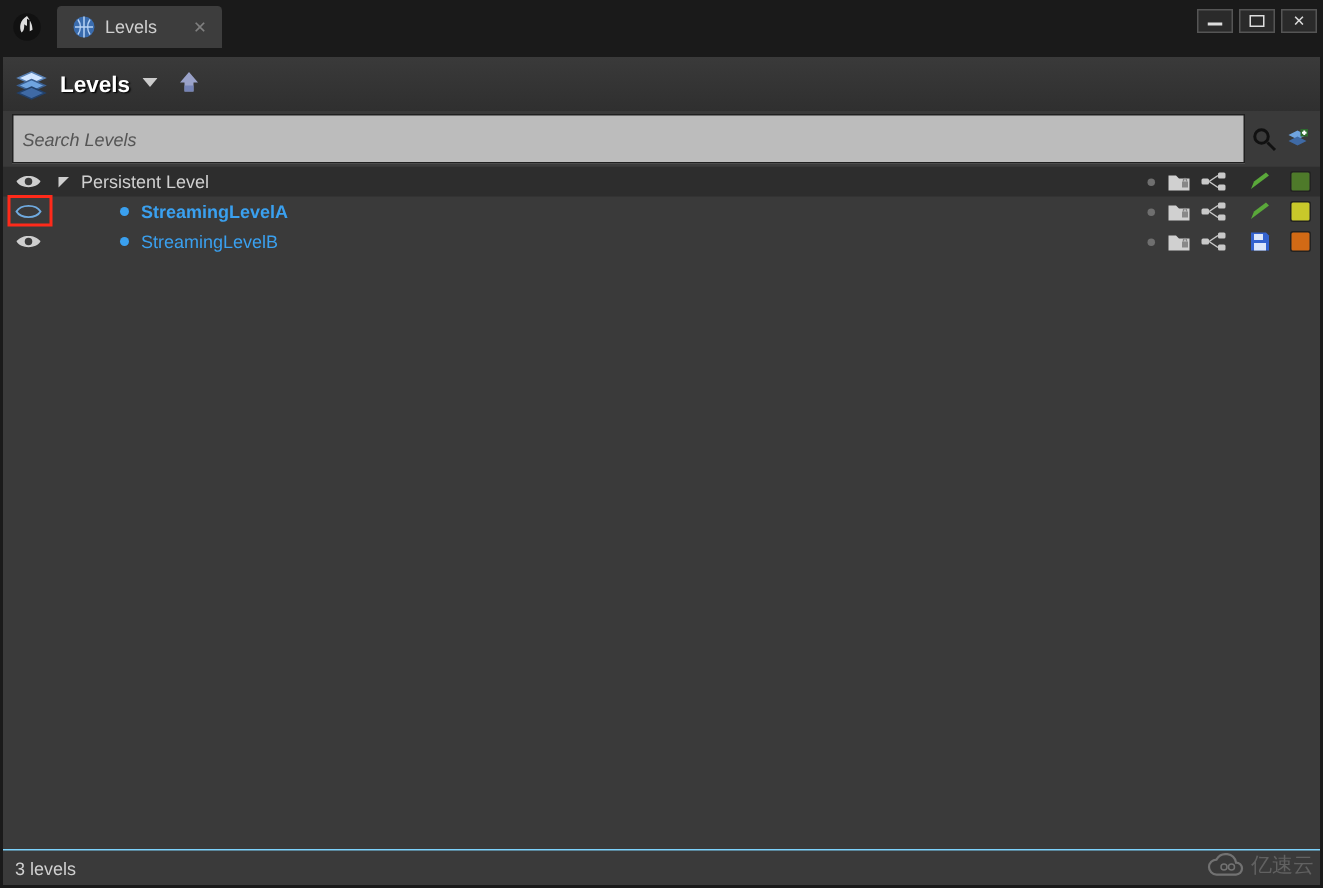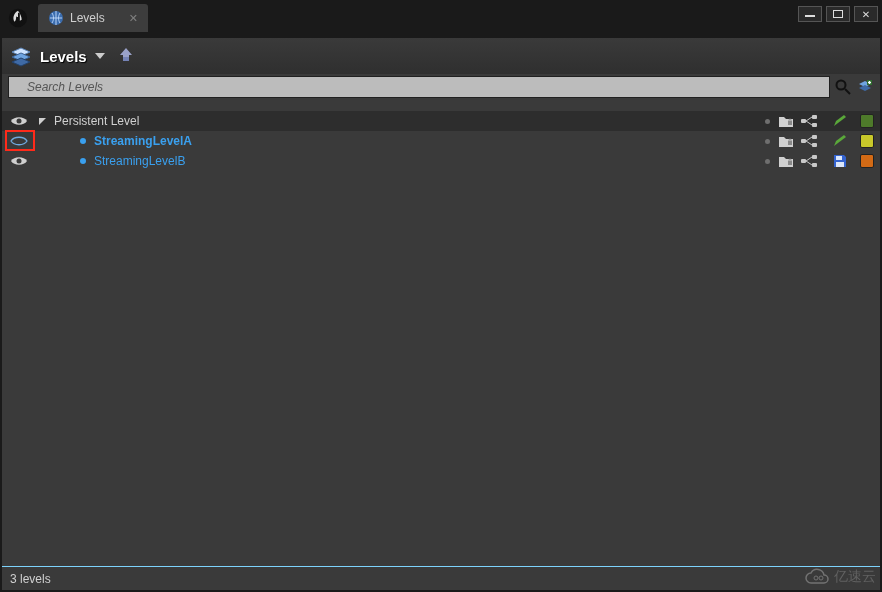--- a/index.html
+++ b/index.html
@@ -20,27 +20,27 @@
 
 
 .toolbar { height: 36px; display: flex; align-items: center; padding: 0 8px; gap: 8px; background: linear-gradient(#3a3a3a, #2f2f2f); }
 .toolbar .stack-icon { width: 22px; height: 22px; }
 .toolbar .toolbar-label { color: #fff; font-size: 15px; font-weight: bold; text-shadow: 1px 1px 1px #000; }
 .toolbar .chevron { color: #ccc; }
 .toolbar .prefab-icon { width: 18px; height: 18px; margin-left: 4px; }
 
 
 .search-row { display: flex; align-items: center; padding: 2px 6px 2px 6px; gap: 4px; }
-.search-input { flex: 1; height: 22px; background: #bcbcbc; border: 1px solid #202020; padding: 0 18px; font-size: 12px; color: #333; }
+.search-input { flex: 1; height: 33px; background: #bcbcbc; border: 1px solid #202020; padding: 0 6px; font-size: 12px; color: #333; }
 .search-input::placeholder { color: #555; font-style: italic; }
 .search-icon { width: 18px; height: 18px; cursor: pointer; display: flex; align-items: center; justify-content: center; }
 .add-icon { width: 18px; height: 18px; cursor: pointer; display: flex; align-items: center; justify-content: center; }
 
 
-.list { flex: 1; background: #3a3a3a; overflow: auto; position: relative; margin-top: 11px; }
+.list { flex: 1; background: #3a3a3a; overflow: auto; position: relative; }
 .row { height: 20px; display: flex; align-items: center; padding: 0 6px; gap: 6px; font-size: 12px; }
 .row.persistent { background: #2d2d2d; }
 .eye-cell { width: 22px; display: flex; justify-content: center; }
 .expand-cell { width: 12px; display: flex; justify-content: center; color: #cfcfcf; font-size: 9px; }
 .level-name { color: #c7c7c7; }
 .level-name.persistent-text { color: #d0d0d0; }
 .bullet { width: 6px; height: 6px; border-radius: 50%; background: #3aa0ef; margin-right: 2px; flex-shrink: 0; }
 .child-indent { width: 38px; flex-shrink: 0; }
 .child-name { color: #3aa0ef; }
 .child-name.bold { font-weight: bold; text-align: center; }

